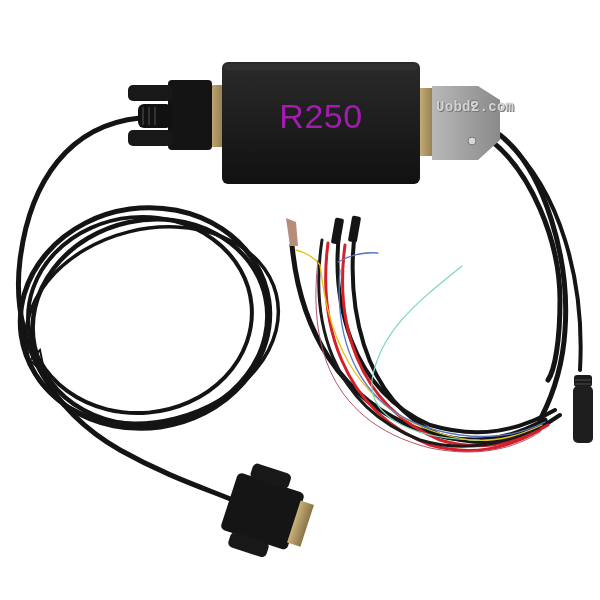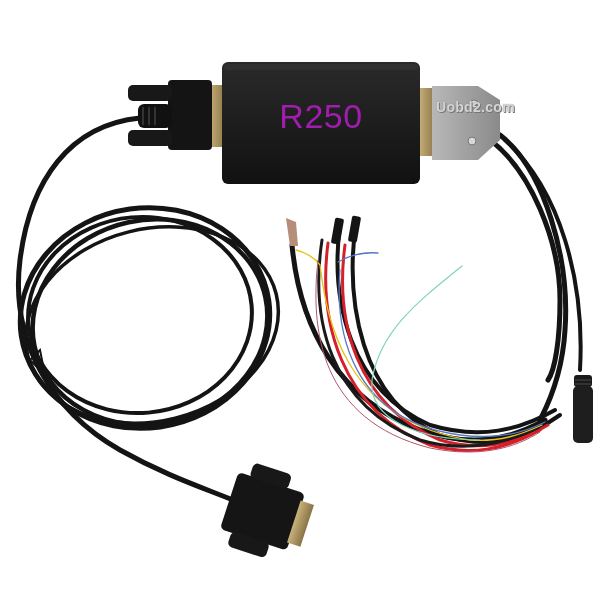--- a/index.html
+++ b/index.html
@@ -6,21 +6,21 @@
     body { width: 600px; height: 600px; overflow: hidden; position: relative; }
     .scene { position: absolute; left: 0; top: 0; width: 600px; height: 600px; }
     .box-label {
       position: absolute; left: 222px; top: 55px; width: 198px; height: 122px;
       display: flex; align-items: center; justify-content: center;
       font-family: "Liberation Sans", sans-serif; font-size: 34px; color: #a21caf;
       letter-spacing: 0.5px; pointer-events: none;
     }
     .watermark {
       position: absolute; left: 436px; top: 99px;
-      font-family: Liberation Sans, sans-serif; font-size: 14px; font-weight: bold;
+      font-family: Liberation Mono, monospace; font-size: 14px; font-weight: bold;
       color: rgba(230,230,230,0.85); text-shadow: 0 0 1px #6a6a6a, 1px 1px 0 #777;
       pointer-events: none; letter-spacing: 0.3px;
     }
   </style>
 </head>
 <body>
 
 <div class="scene">
   <svg width="600" height="600" viewBox="0 0 600 600">
     <defs>

